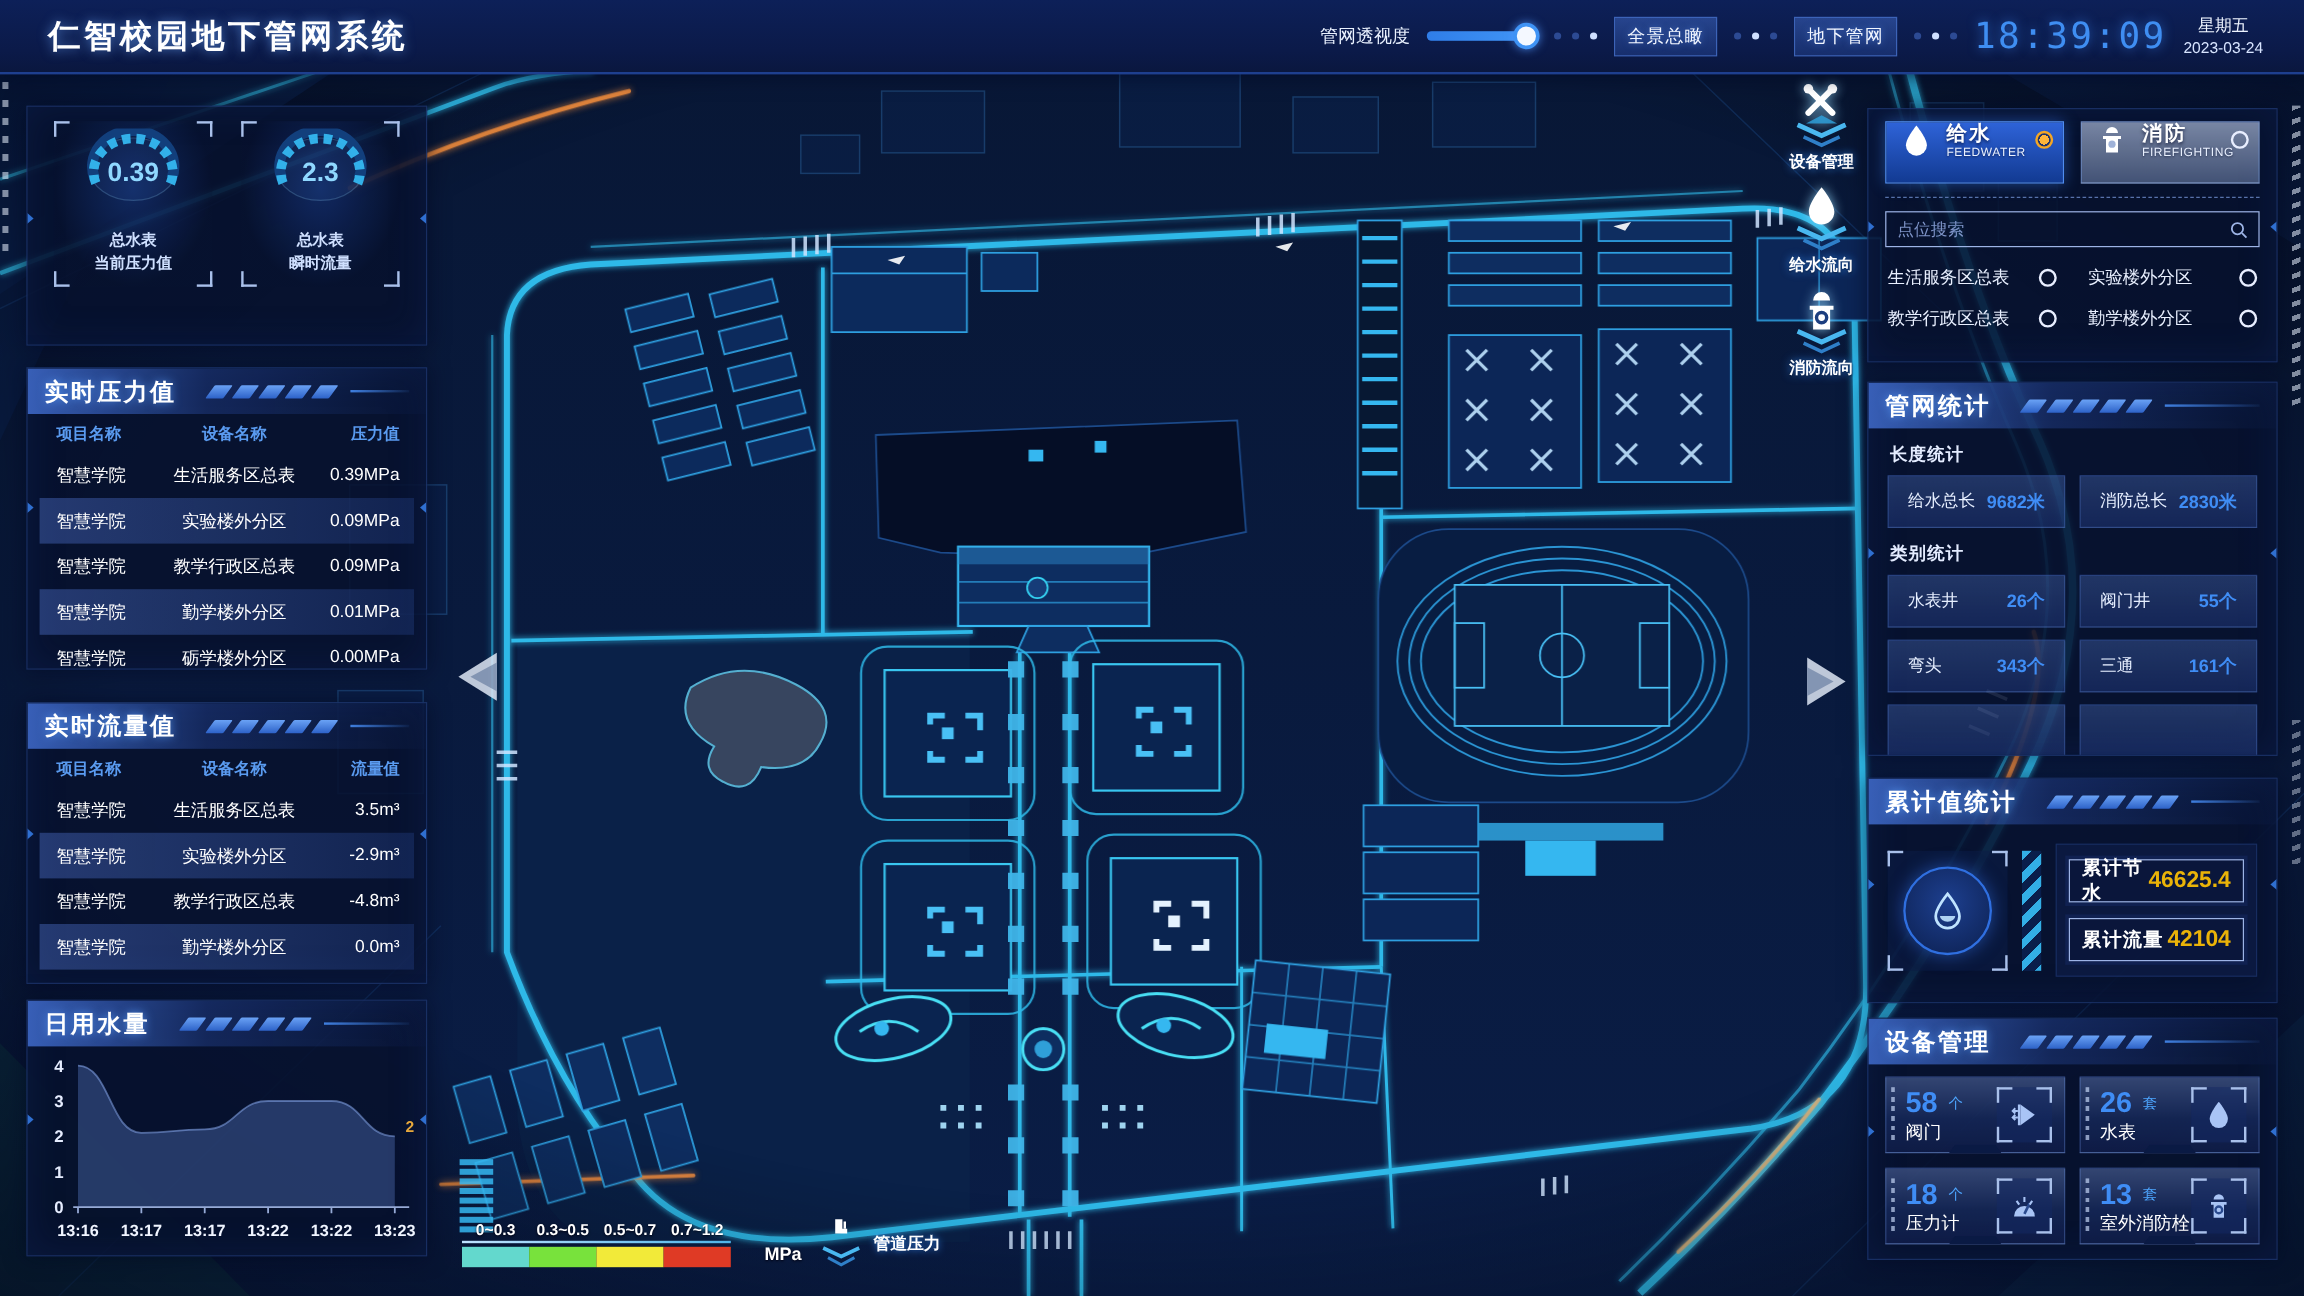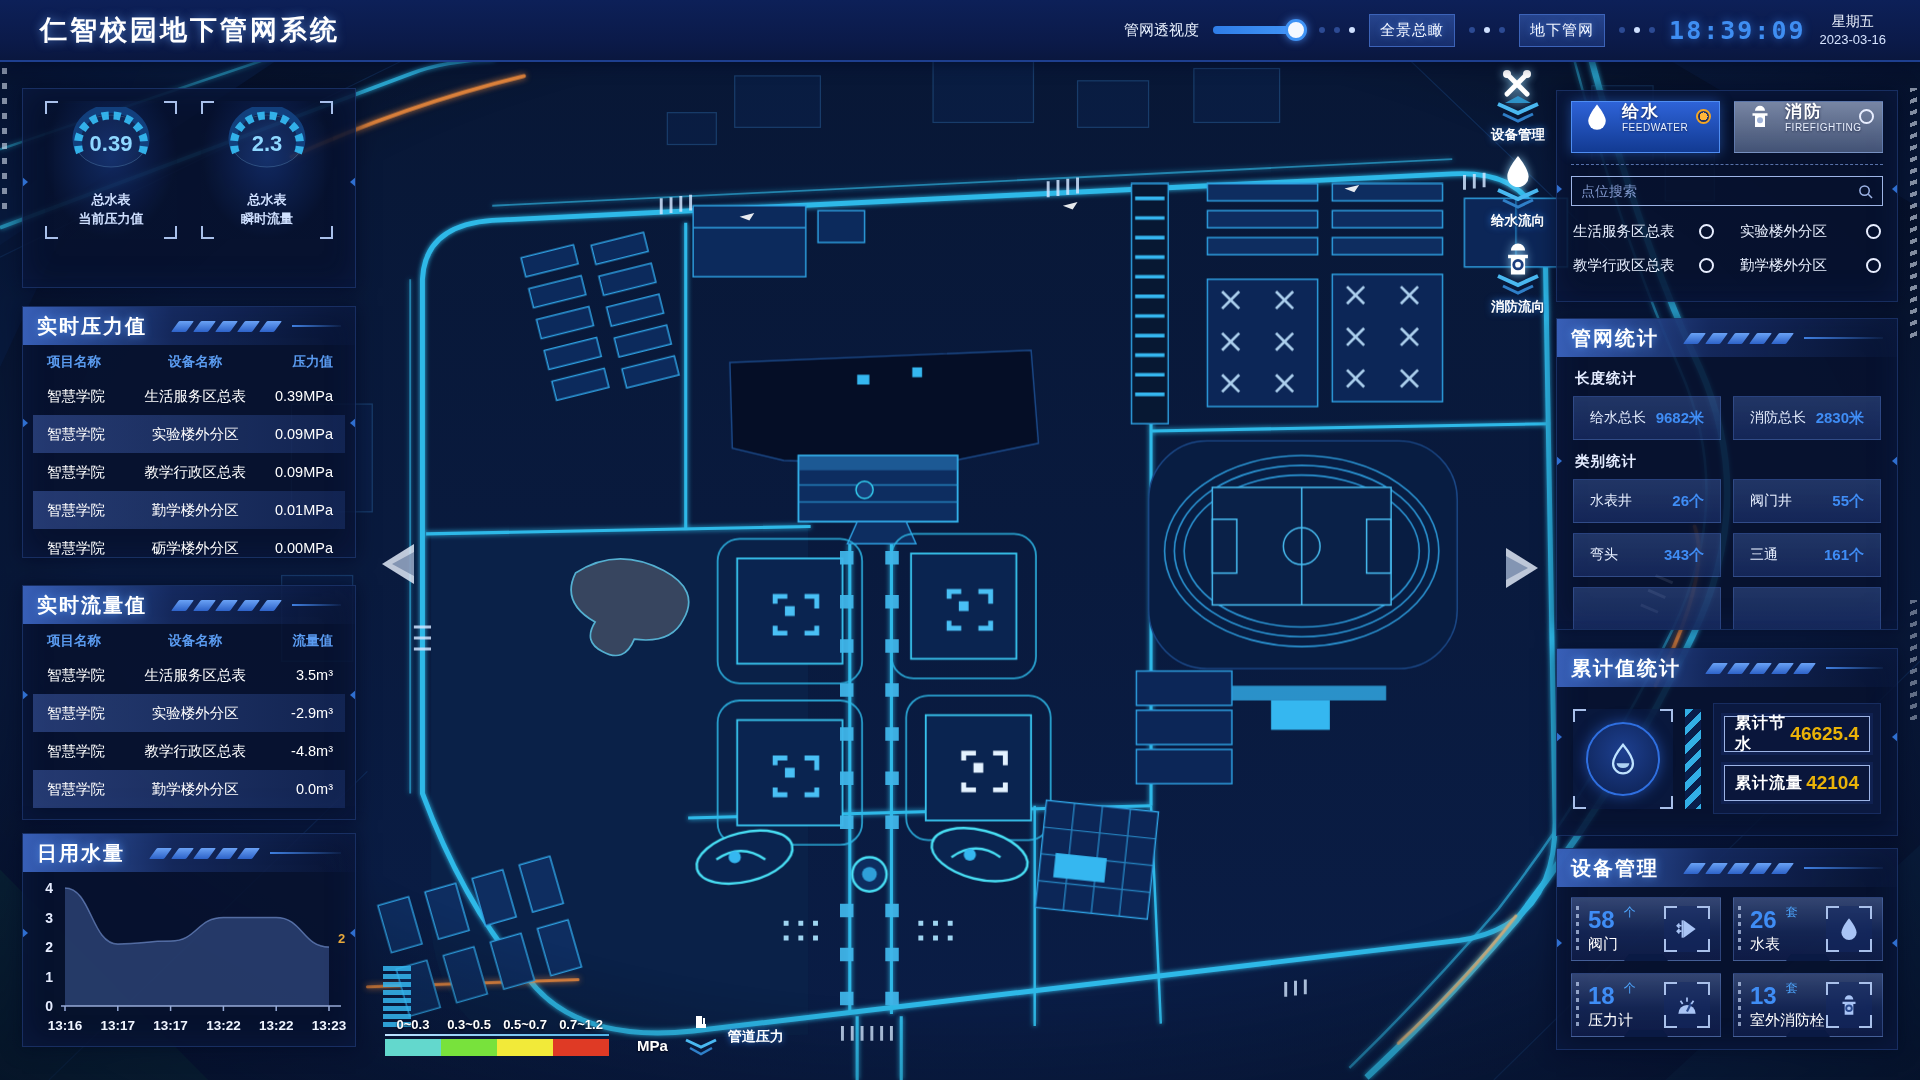--- a/index.html
+++ b/index.html
@@ -23,21 +23,21 @@
   .header-right{margin-left:auto;display:flex;align-items:center;gap:14px;margin-right:34px}
   .slider-label{font-size:15px;color:#eaf2ff}
   .slider{position:relative;width:92px;height:8px;border-radius:4px;background:#16306e;cursor:pointer}
   .slider-fill{position:absolute;left:0;top:0;height:8px;width:84%;border-radius:4px;background:linear-gradient(90deg,#2f7de8,#3f93f5)}
   .slider-thumb{position:absolute;left:78%;top:50%;width:22px;height:22px;border-radius:50%;background:#f4f8ff;border:3px solid #3f93f5;transform:translateY(-50%);box-shadow:0 0 8px rgba(80,150,255,.8)}
   .dot-sep{display:flex;gap:9px;align-items:center}
   .dot-sep i{width:6px;height:6px;border-radius:50%;background:#2c4a93}
   .dot-sep i.on{background:#cfe0ff}
   .hbtn{font-size:15px;color:#f2f6ff;background:linear-gradient(180deg,rgba(60,100,190,.55),rgba(28,55,125,.7));
     border:1px solid #3c63b8;padding:6px 10px;letter-spacing:1px;cursor:pointer;text-shadow:0 0 6px rgba(90,150,255,.6)}
-  .clock{font-family:"DejaVu Sans Mono","Liberation Mono",monospace;font-size:25px;font-weight:bold;color:#3f8ef2;letter-spacing:2px;text-shadow:0 0 10px rgba(60,140,255,.65)}
+  .clock{font-family:"DejaVu Sans Mono","Liberation Mono",monospace;font-size:30px;font-weight:normal;color:#3f8ef2;letter-spacing:2px;text-shadow:0 0 10px rgba(60,140,255,.65)}
   .date-box{display:flex;flex-direction:column;align-items:center;line-height:1.35}
   .date-week{font-size:14px;color:#eef4ff}
   .date-date{font-size:13px;color:#d7e4ff}
 
   
   .edge-dash{position:absolute;z-index:25;opacity:.55;pointer-events:none}
   .edge-dash.left{left:2px;top:68px;width:5px;height:150px;background:repeating-linear-gradient(180deg,#e8f1ff 0 6px,transparent 6px 15px)}
   .edge-dash.right{right:3px;top:88px;width:7px;height:250px;background:repeating-linear-gradient(160deg,#e8f1ff 0 4px,transparent 4px 11px)}
   .edge-dash.right2{right:3px;top:600px;width:7px;height:120px;background:repeating-linear-gradient(160deg,#e8f1ff 0 4px,transparent 4px 11px);opacity:.4}
 
@@ -128,21 +128,21 @@
   
   .dev-grid{display:grid;grid-template-columns:1fr 1fr;gap:12px;padding:10px 14px 0 14px}
   .dev-card{position:relative;height:64px;padding:8px 10px 8px 16px;display:flex;align-items:center;
     background:linear-gradient(180deg,rgba(125,155,225,.38),rgba(30,52,112,.55) 55%,rgba(18,32,80,.68));
     border:1px solid rgba(110,150,230,.32);cursor:pointer}
   .dev-card::before{content:"";position:absolute;left:4px;top:8px;bottom:8px;width:3px;
     background:repeating-linear-gradient(180deg,#cfe0ff 0 4px,transparent 4px 8px);opacity:.65}
   .dev-card::after{content:"";position:absolute;left:50%;bottom:-1px;transform:translateX(-50%);
     width:44px;height:7px;background:#0a1a44;clip-path:polygon(0 100%,12% 0,88% 0,100% 100%)}
   .dev-info{display:flex;flex-direction:column;line-height:1.25}
-  .dev-top{display:flex;align-items:flex-start;gap:9px}
+  .dev-top{display:flex;align-items:center;gap:9px}
   .dev-count{font-size:24px;font-weight:bold;color:#3f8df5}
   .dev-unit{font-size:12px;color:#4da6ff}
   .dev-name{font-size:15px;color:#ffffff}
   .dev-iconbox{margin-left:auto;width:46px;height:46px;display:flex;align-items:center;justify-content:center;background:rgba(20,42,100,.5)}
 
   
   .tools-col{position:absolute;left:1478px;top:66px;width:80px;z-index:15;display:flex;flex-direction:column;align-items:center}
   .tool{display:flex;flex-direction:column;align-items:center;cursor:pointer;margin-bottom:10px}
   .tool svg.ticon{filter:drop-shadow(0 0 5px rgba(150,220,255,.8))}
   .tool svg.ped{margin-top:-4px}
@@ -412,21 +412,21 @@
       </span>
     <button class="hbtn">地下管网</button>
     <span class="dot-sep">
         <i></i>
         <i class="on"></i>
         <i></i>
       </span>
     <span class="clock">18:39:09</span>
     <span class="date-box">
       <span class="date-week">星期五</span>
-      <span class="date-date">2023-03-16</span>
+      <span class="date-date">2023-03-24</span>
     </span>
   </div>
 </div>
 
 <div class="edge-dash left"></div>
 <div class="edge-dash right"></div>
 <div class="edge-dash right2"></div>
 
 <div class="panel" style="left:22px;top:88px;width:334px;height:200px">
   <div class="gauge-row">

